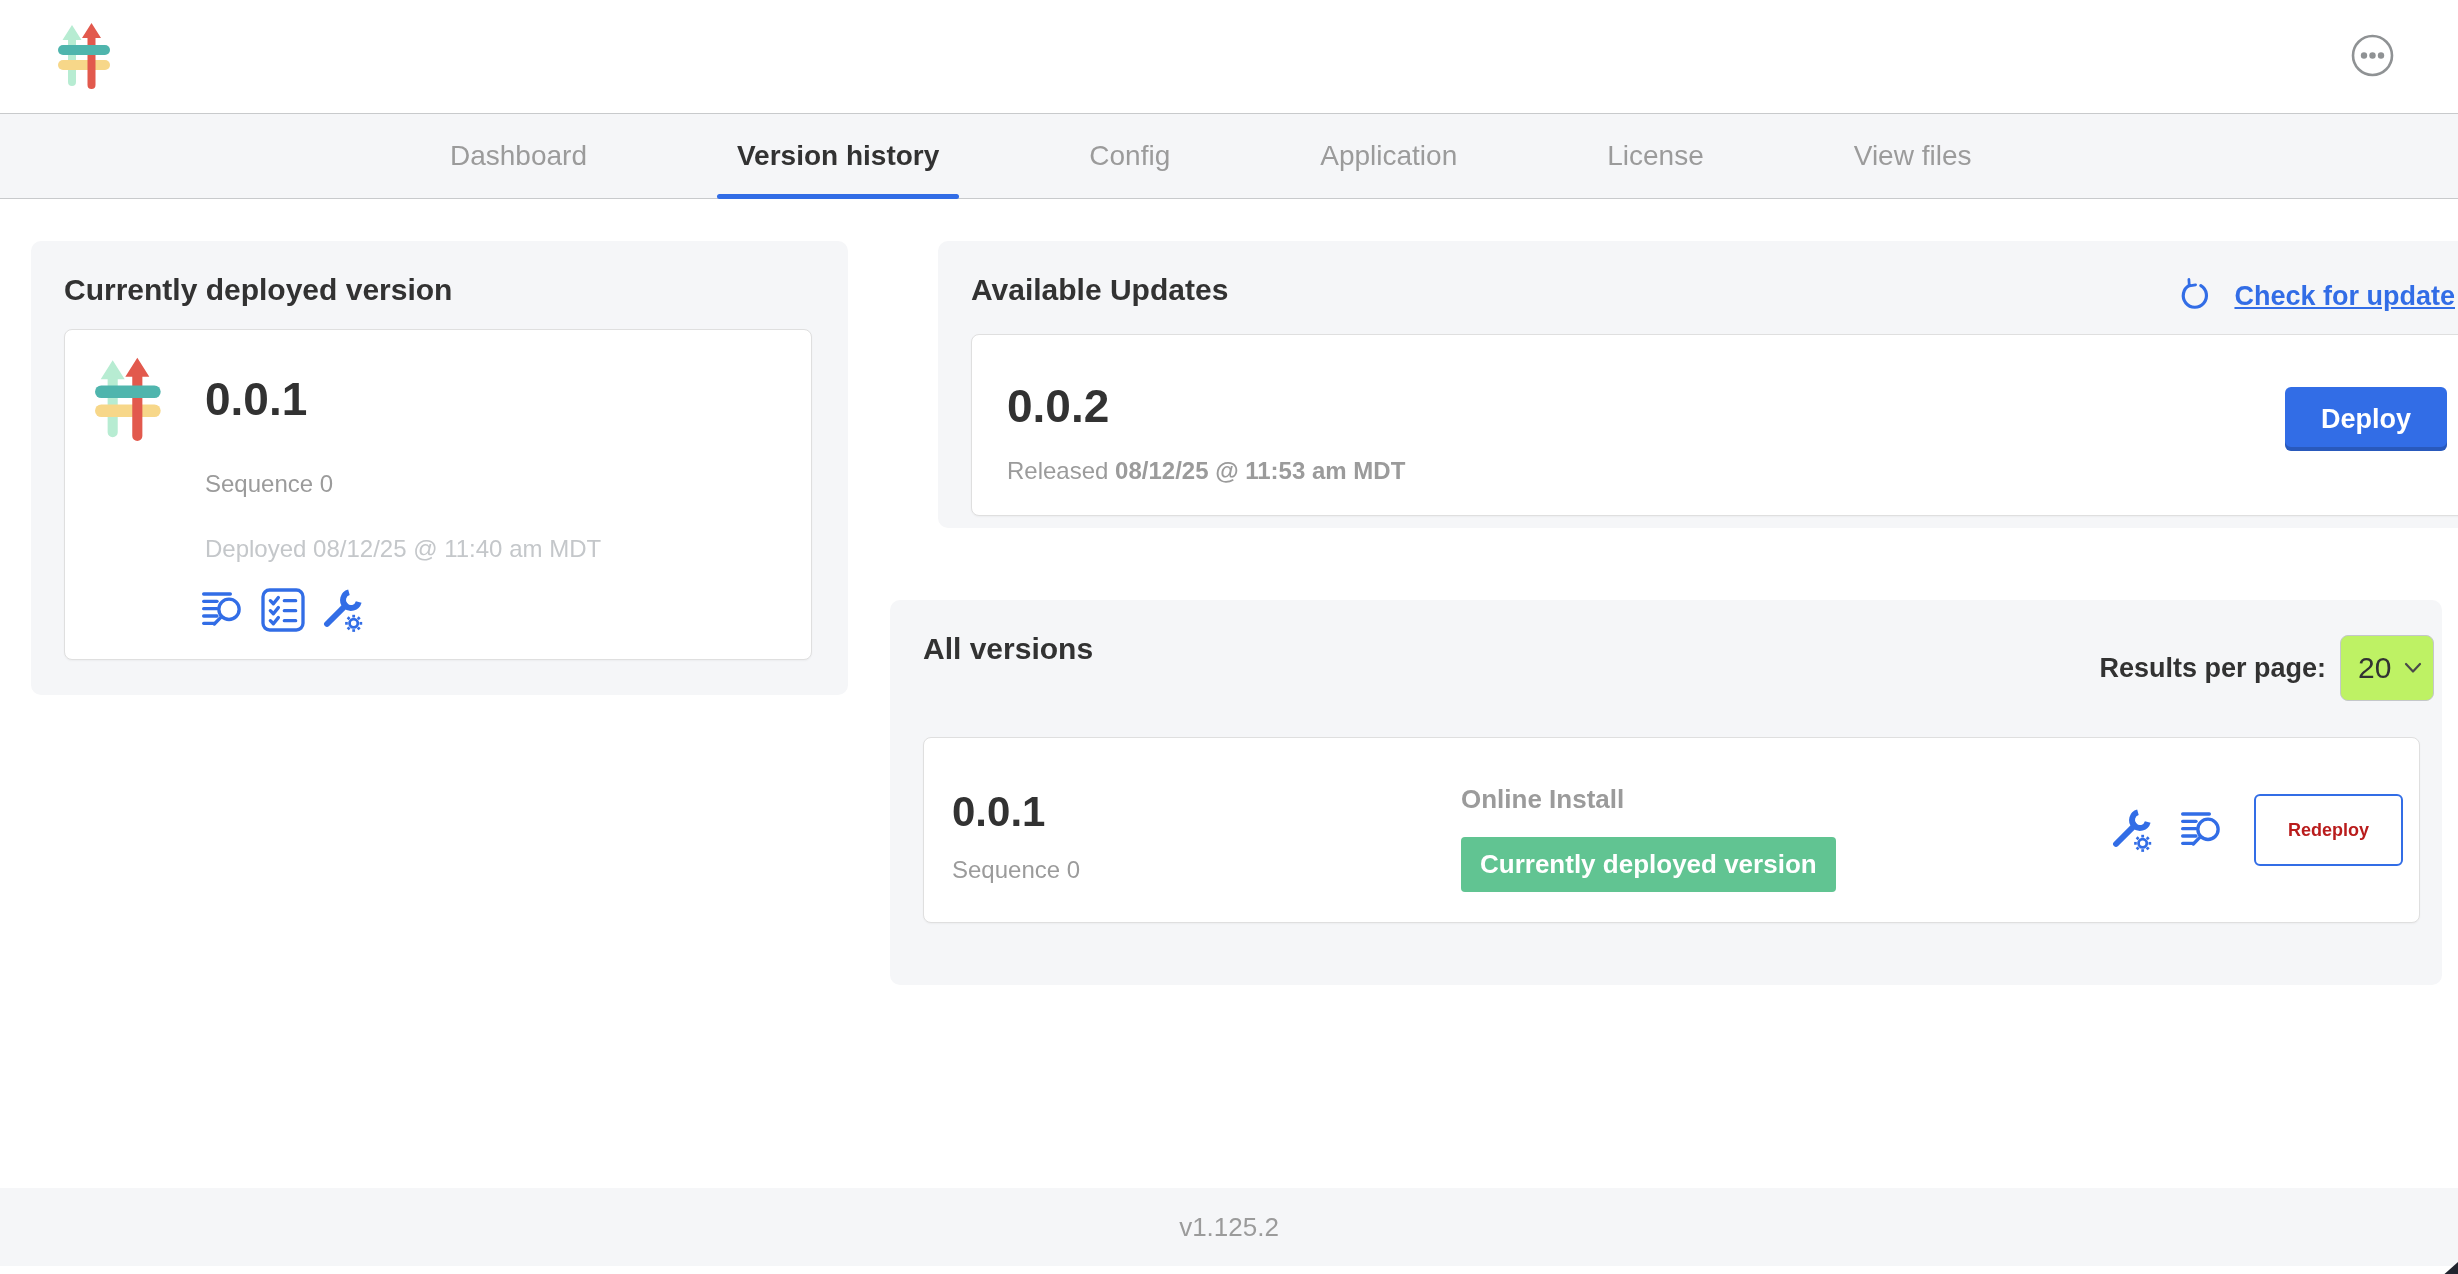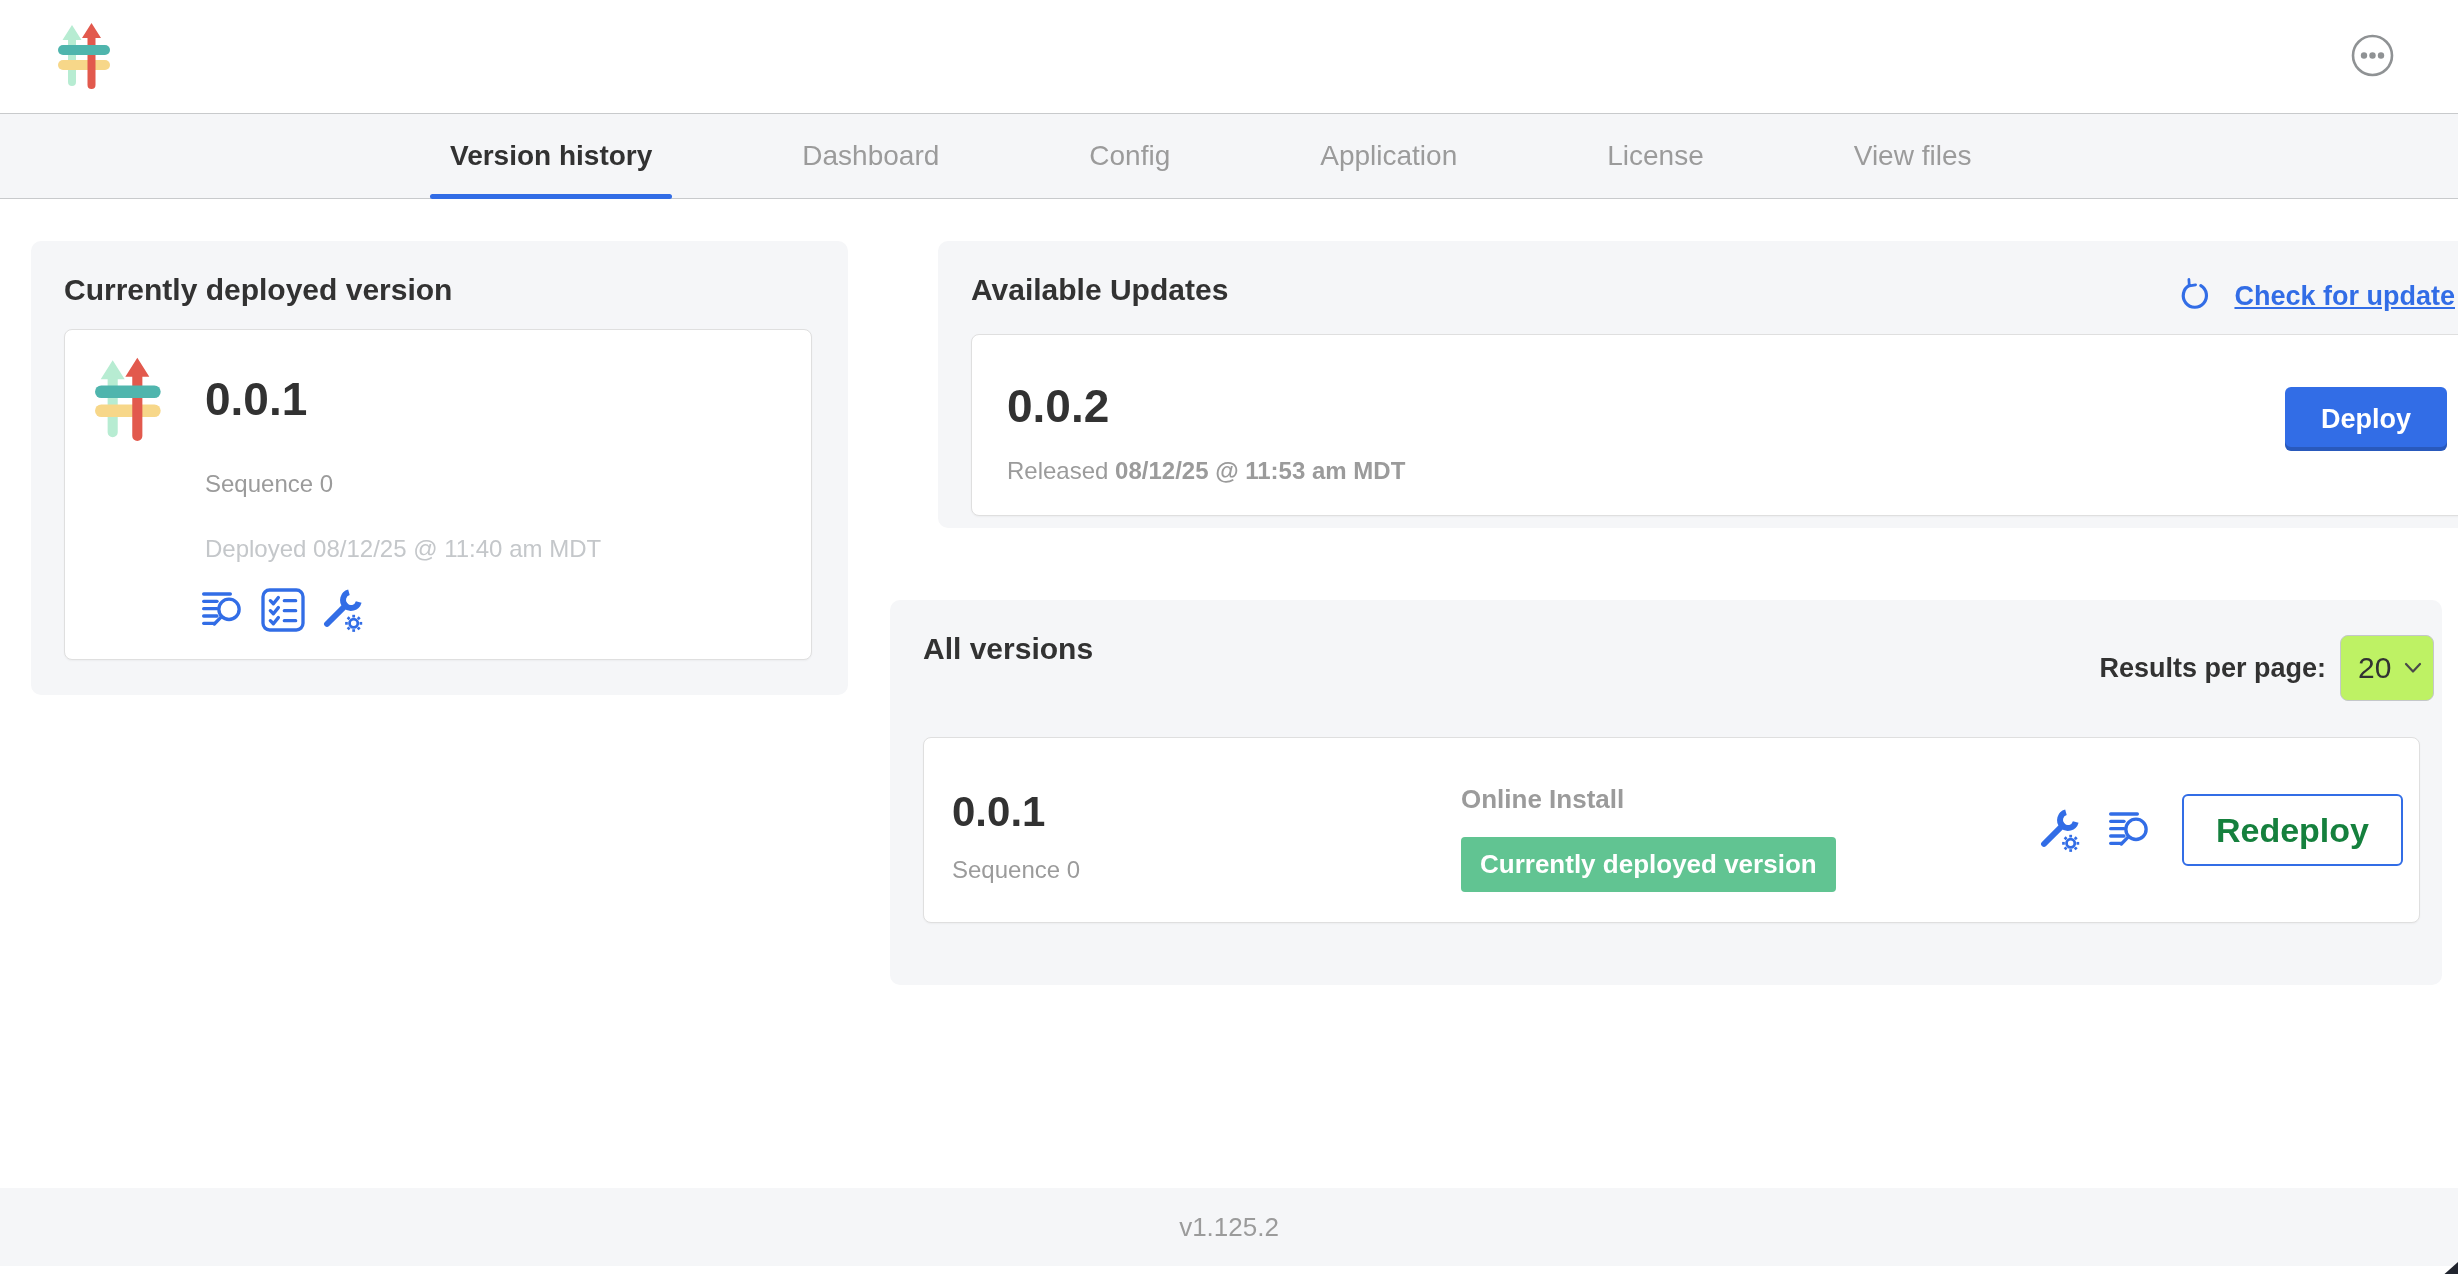--- a/index.html
+++ b/index.html
@@ -68,22 +68,22 @@
 
   #version-row { left: 33px; top: 137px; width: 1497px; height: 186px; }
   #row-version { left: 28px; top: 50px; font-size: 42px; }
   #row-seq { position: absolute; left: 28px; top: 118px; font-size: 24px; color: #9b9b9b; }
   .row-col2 { position: absolute; left: 537px; top: 46px; }
   .install-type { font-size: 26px; font-weight: bold; color: #9b9b9b; }
   .status-badge { display: inline-block; margin-top: 22px; padding: 12px 19px; background: #61C492;
                   color: #fff; font-size: 26px; font-weight: bold; border-radius: 4px; }
   .row-actions { position: absolute; right: 16px; top: 50%; transform: translateY(-50%);
                  display: flex; align-items: center; gap: 26px; }
-  .btn-outline { height: 72px; padding: 0 32px; background: #fff; color: #15803d;
-                 font-size: 34px; font-weight: bold; font-family: "Liberation Sans", sans-serif;
+  .btn-outline { height: 72px; padding: 0 32px; background: #fff; color: #b91c1c;
+                 font-size: 18px; font-weight: bold; font-family: "Liberation Sans", sans-serif;
                  border: 2px solid #326DE6; border-radius: 6px; cursor: pointer; }
 
   
   .footer { position: absolute; left: 0; bottom: 8px; width: 100%; height: 78px; background: #f5f6f8;
             display: flex; align-items: center; justify-content: center;
             font-size: 26px; color: #9b9b9b; }
   .corner-artifact { position: absolute; right: 0; bottom: 0; width: 15px; height: 12px;
             background: #20242e; clip-path: polygon(100% 0, 100% 100%, 10% 100%); }
 </style>
 </head>
@@ -106,25 +106,25 @@
 
     <svg class="menu-btn" viewBox="0 0 43 43">
       <circle cx="21.5" cy="21.5" r="19.5" fill="none" stroke="#8f9294" stroke-width="2.6"></circle>
       <circle cx="13" cy="21.5" r="3.2" fill="#8f9294"></circle>
       <circle cx="21.5" cy="21.5" r="3.2" fill="#8f9294"></circle>
       <circle cx="30" cy="21.5" r="3.2" fill="#8f9294"></circle>
     </svg>
   </div>
 
   <div class="subnav">
+    <div class="subnav-tab">
+        <span>Dashboard</span>
+      </div>
     <div class="subnav-tab active">
         <span>Version history</span>
-      </div>
-    <div class="subnav-tab">
-        <span>Dashboard</span>
       </div>
     <div class="subnav-tab">
         <span>Config</span>
       </div>
     <div class="subnav-tab">
         <span>Application</span>
       </div>
     <div class="subnav-tab">
         <span>License</span>
       </div>

